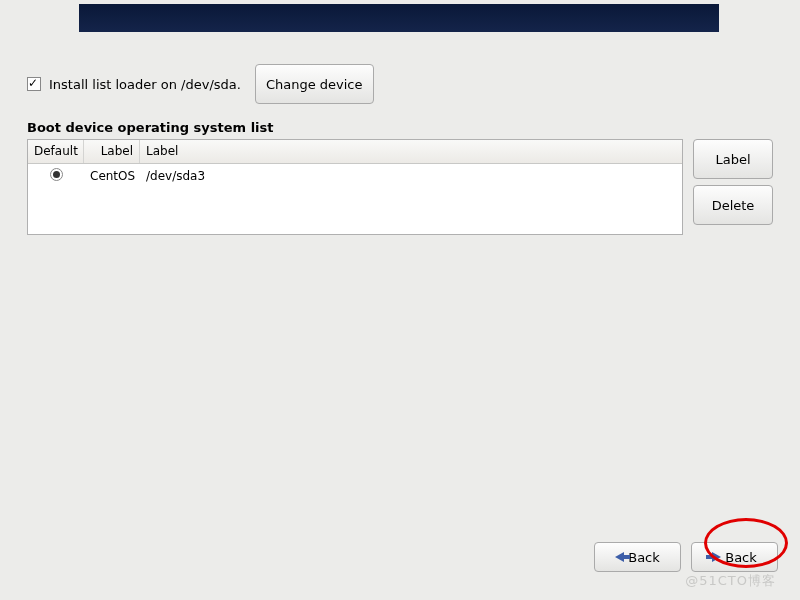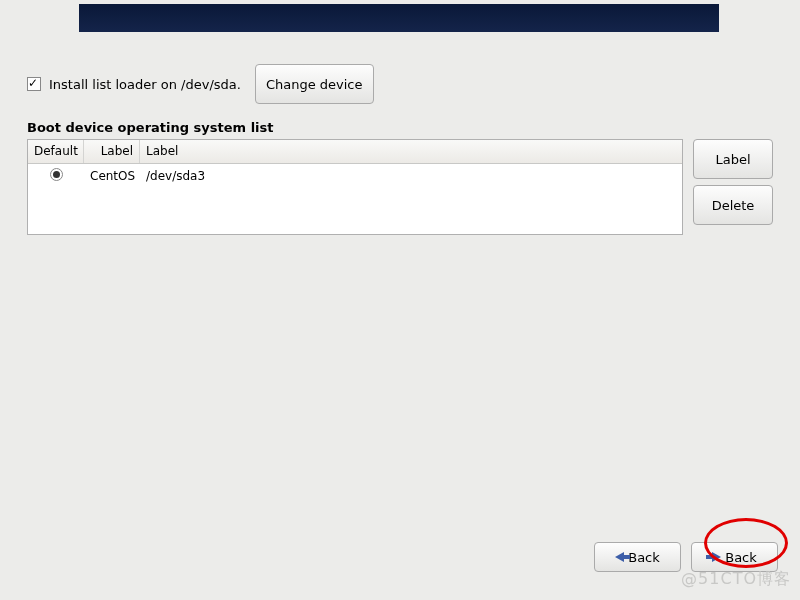--- a/index.html
+++ b/index.html
@@ -164,24 +164,24 @@
       background: #3d5ea8;
     }
     .annotation-circle {
       position: absolute;
       border: 3px solid #e00000;
       border-radius: 50%;
       pointer-events: none;
     }
     .watermark {
       position: absolute;
-      right: 9px;
+      right: 24px;
       bottom: 10px;
       color: #c8c8c6;
-      font-size: 16px;
+      font-size: 13px;
       letter-spacing: 1px;
     }
   </style>
 </head>
 <body>
 
 <div class="banner"></div>
 
 <div class="main">
 

